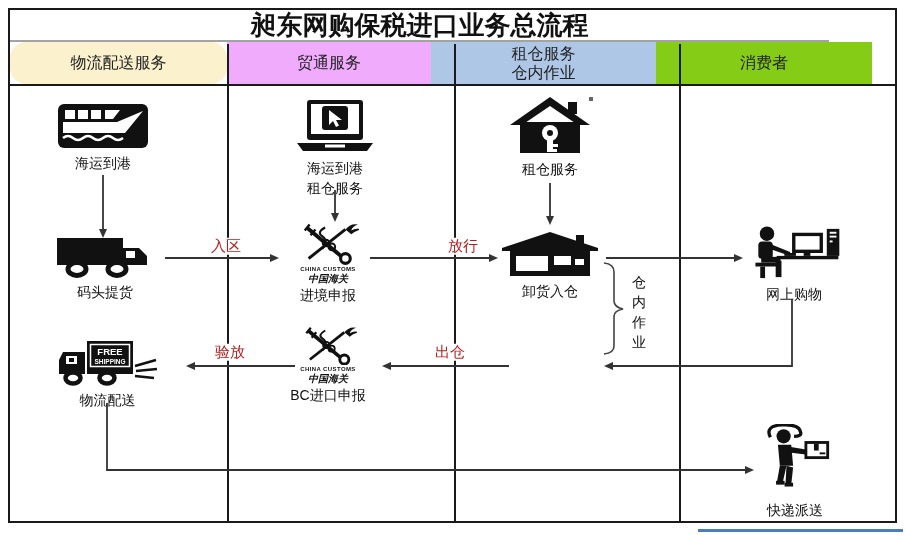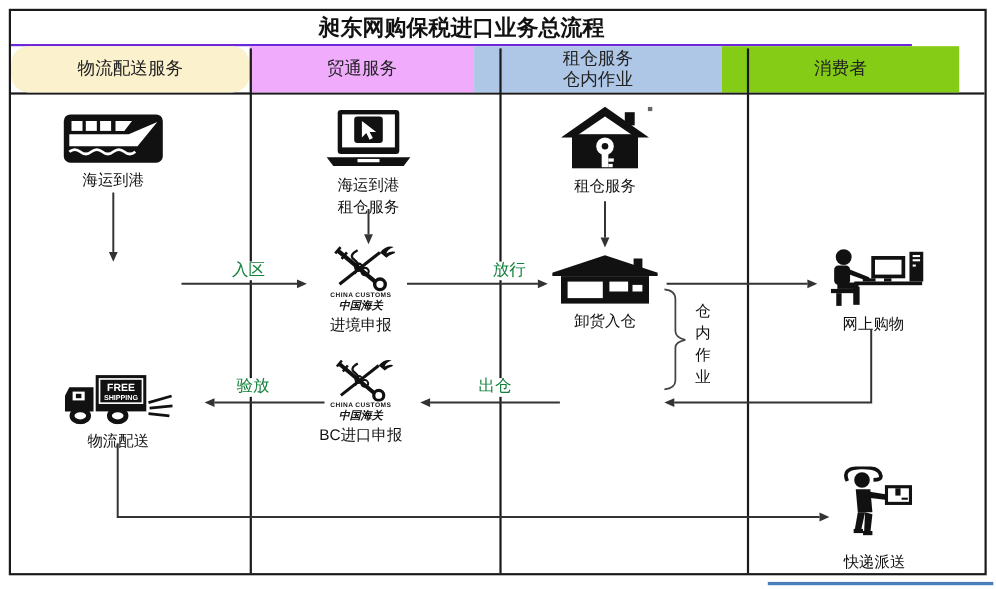--- a/index.html
+++ b/index.html
@@ -1,32 +1,32 @@
 <!DOCTYPE html>
 <html><head>
 <meta charset="utf-8">
 <style>
   html,body{margin:0;padding:0;background:#fff;}
   #screen{position:relative;width:905px;height:535px;background:#fff;overflow:hidden;
           font-family:"Liberation Sans","DejaVu Sans",sans-serif;color:#111;}
   .abs{position:absolute;}
   
   #frame{left:8px;top:8px;width:889px;height:515px;border:2px solid #1a1a1a;box-sizing:border-box;}
-  #title-row{left:10px;top:10px;width:819px;height:30px;border-bottom:2px solid #6d28d9;
-             display:flex;align-items:center;justify-content:center;font-size:20px;font-weight:bold;}
+  #title-row{left:10px;top:10px;width:819px;height:30px;border-bottom:2px solid #a3a3a3;
+             display:flex;align-items:center;justify-content:center;font-size:26px;font-weight:bold;}
   #header-row{left:10px;top:42px;width:885px;height:42px;border-bottom:2px solid #1a1a1a;display:flex;}
   .hcell{display:flex;align-items:center;justify-content:center;font-size:16px;font-weight:500;
          color:#222;white-space:pre-line;text-align:center;line-height:1.2;}
   .divider{width:2px;top:44px;height:477px;background:#1a1a1a;}
   
   .node{position:absolute;display:flex;flex-direction:column;align-items:center;gap:6px;}
   .node .label{font-size:14px;color:#111;text-align:center;line-height:1.15;white-space:nowrap;}
   .emblem-en{font-size:6px;font-weight:bold;letter-spacing:.4px;line-height:1;}
   .emblem-cn{font-size:10px;font-weight:bold;font-style:italic;line-height:1.1;}
-  .edge-label{position:absolute;transform:translate(-50%,-50%);font-size:15px;color:#15803d;
+  .edge-label{position:absolute;transform:translate(-50%,-50%);font-size:15px;color:#b91c1c;
               background:#fff;padding:0 2px;line-height:1.1;white-space:nowrap;z-index:6;}
   #inwarehouse-ops{left:631px;top:272px;width:16px;font-size:14px;line-height:20px;
                    word-break:break-all;text-align:center;z-index:6;}
   #connector-layer{left:0;top:0;width:905px;height:535px;z-index:5;pointer-events:none;}
   #accent-underline{left:698px;top:529px;width:205px;height:3px;}
   svg{display:block;}
 </style>
 </head>
 <body>
 
@@ -88,20 +88,30 @@
       <rect x="8" y="7" width="10" height="9" fill="#fff"></rect>
       <rect x="21" y="7" width="10" height="9" fill="#fff"></rect>
       <rect x="34" y="7" width="10" height="9" fill="#fff"></rect>
       <polygon points="48,7 63,7 56,16 48,16" fill="#fff"></polygon>
       <polygon points="6,19 60,19 86,8 68,30 6,30" fill="#fff"></polygon>
       <path d="M6 35 q5 -4 10 0 q5 4 10 0 q5 -4 10 0 q5 4 10 0 q5 -4 10 0 q5 4 10 0" stroke="#fff" stroke-width="2.5" fill="none"></path>
     </svg>
     <div class="label">海运到港</div>
   </div>
 
+  <div class="node" style="left:45px;top:236px;width:120px">
+    <svg width="100" height="42" viewBox="0 0 100 42">
+      <rect x="2" y="2" width="66" height="27" fill="#111"></rect>
+      <path d="M68 12 h16 l8 8 v9 h-24 z" fill="#111"></path>
+      <rect x="71" y="15" width="9" height="7" fill="#fff"></rect>
+      <ellipse cx="22" cy="33" rx="9" ry="6.5" fill="#fff" stroke="#111" stroke-width="5"></ellipse>
+      <ellipse cx="62" cy="33" rx="9" ry="6.5" fill="#fff" stroke="#111" stroke-width="5"></ellipse>
+    </svg>
+    <div class="label">码头提货</div>
+  </div>
 
   <div class="node" style="left:50px;top:336px;width:115px">
     <svg width="98" height="50" viewBox="0 0 98 50">
       <path d="M4 16 h22 v22 h-26 v-14 z" fill="#111"></path>
       <rect x="7" y="20" width="11" height="8" fill="#fff"></rect>
       <rect x="10" y="22" width="5" height="4" fill="#111"></rect>
       <rect x="28" y="5" width="46" height="33" fill="#111"></rect>
       <rect x="31.5" y="8.5" width="39" height="22" fill="none" stroke="#fff" stroke-width="1.5"></rect>
       <text x="51" y="19" fill="#fff" font-size="9.5" font-weight="bold" text-anchor="middle" font-family="Liberation Sans, sans-serif">FREE</text>
       <text x="51" y="27.5" fill="#fff" font-size="6.5" font-weight="bold" text-anchor="middle" font-family="Liberation Sans, sans-serif">SHIPPING</text>

